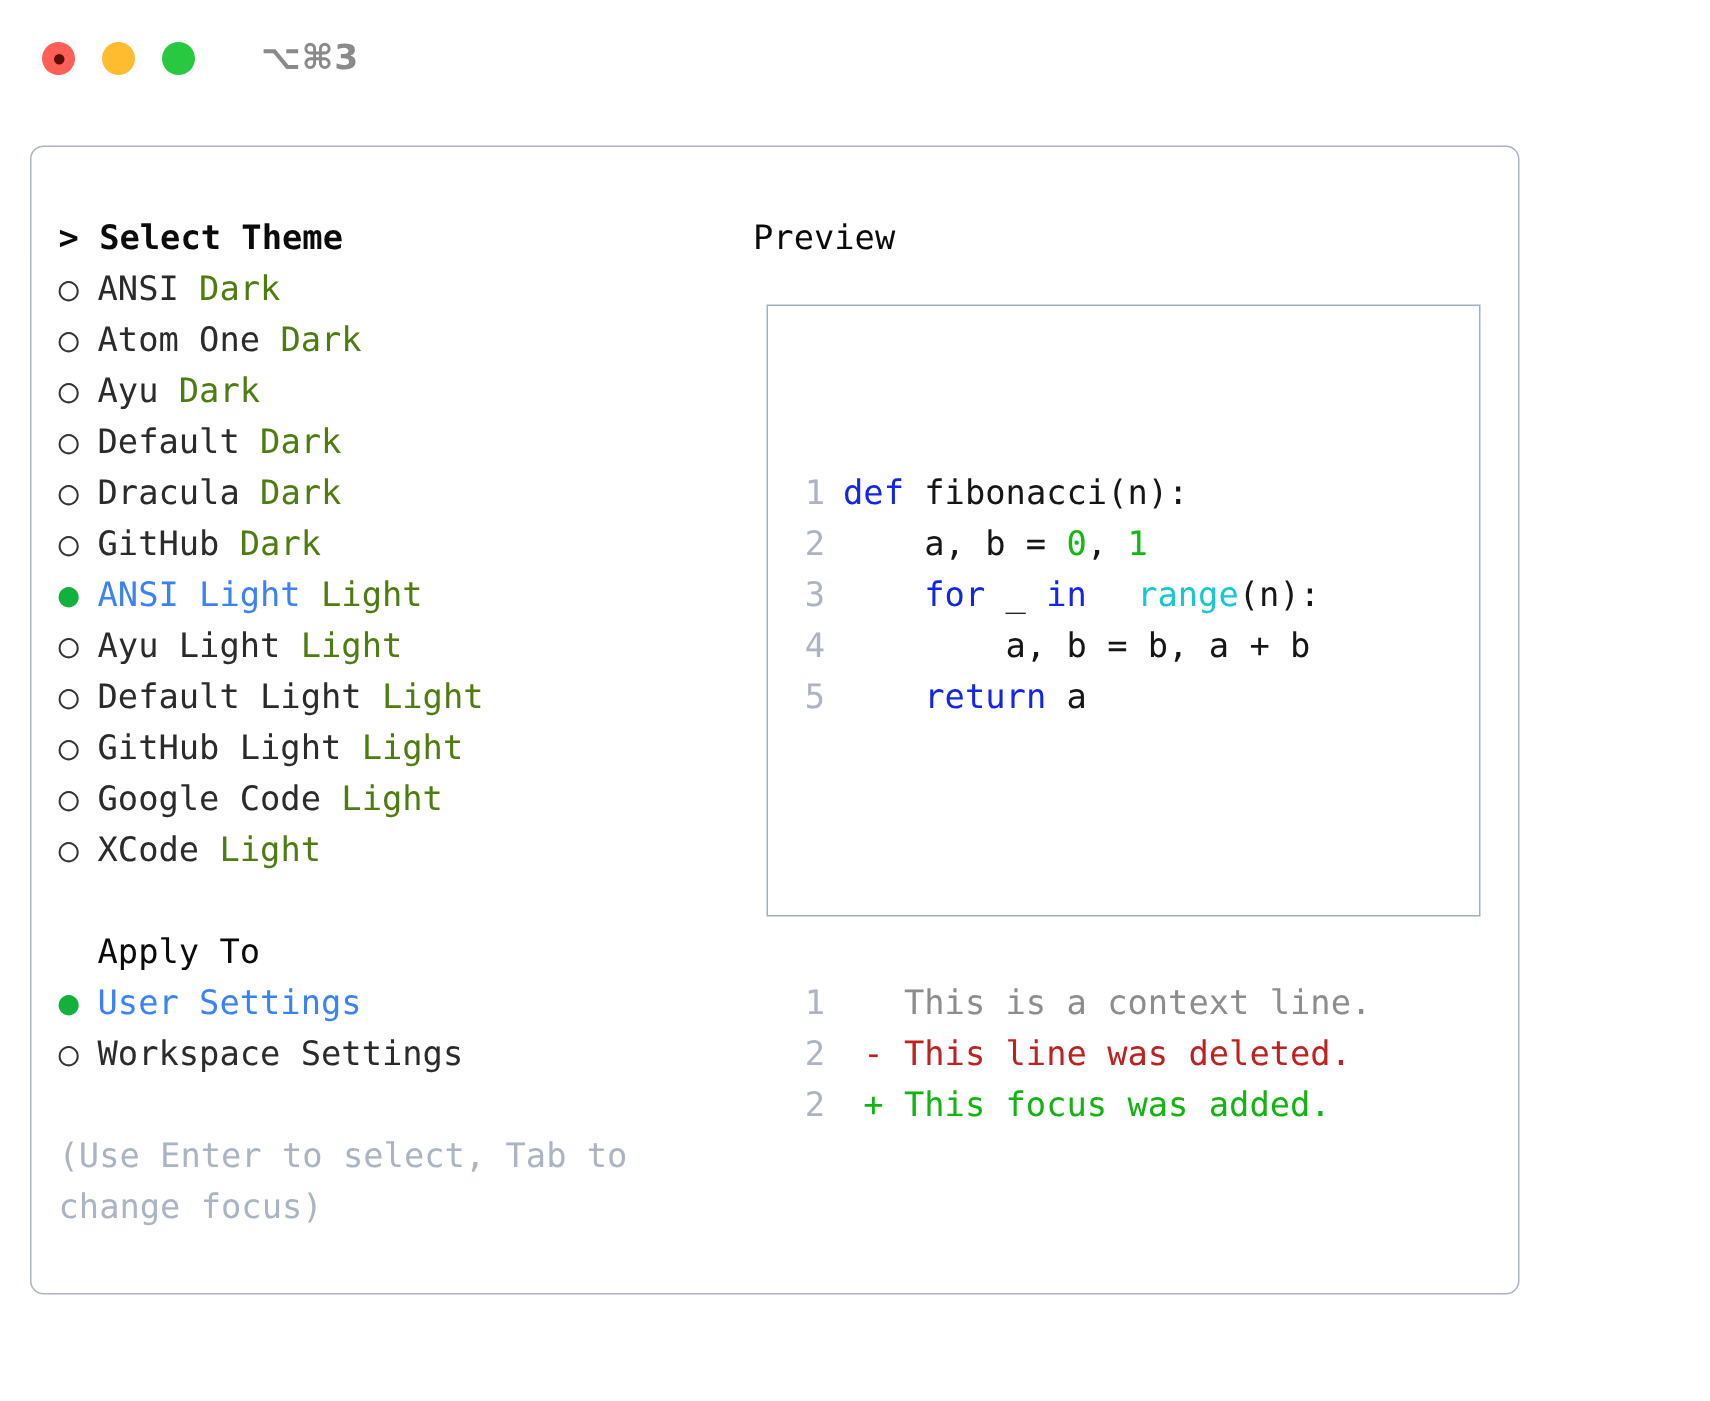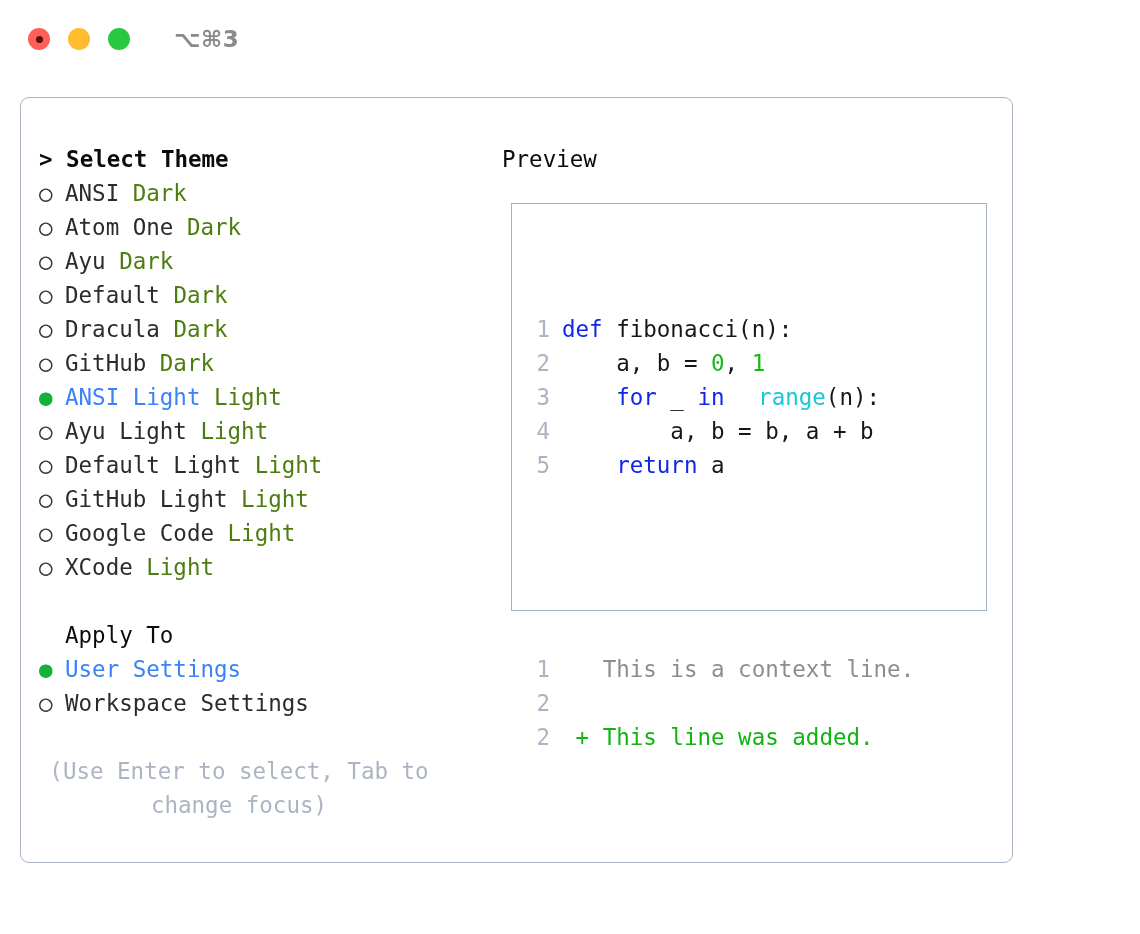--- a/index.html
+++ b/index.html
@@ -132,21 +132,20 @@
     white-space: pre;
   }
 
   .hint {
     margin-top: 34px;
     font-size: 22.5px;
     color: #aab4c2;
     line-height: 34px;
     width: 400px;
     white-space: pre-wrap;
-    text-align: center;
   }
 
   
   .right-pane {
     flex: 1;
     padding: 44px 0 0 0;
     box-sizing: border-box;
     position: relative;
   }
   .preview-title {
@@ -240,21 +239,21 @@
 
       </div>
 
       <div class="right-pane">
         <div class="preview-title">Preview</div>
 
         <div class="preview-box">
           <div class="code-area">
             <div id="code-lines"><div class="code-line"><span class="ln">1</span><span class="code-text"><span class="tok-kw">def </span><span class="tok-txt">fibonacci(n):</span></span></div><div class="code-line"><span class="ln">2</span><span class="code-text"><span class="tok-txt">    a, b = </span><span class="tok-num">0</span><span class="tok-txt">, </span><span class="tok-num">1</span></span></div><div class="code-line"><span class="ln">3</span><span class="code-text"><span class="tok-txt">    </span><span class="tok-kw">for</span><span class="tok-txt"> _ </span><span class="tok-kw">in</span><span class="tok-txt"> </span><span class="tok-fn">range</span><span class="tok-txt">(n):</span></span></div><div class="code-line"><span class="ln">4</span><span class="code-text"><span class="tok-txt">        a, b = b, a + b</span></span></div><div class="code-line"><span class="ln">5</span><span class="code-text"><span class="tok-txt">    </span><span class="tok-kw">return</span><span class="tok-txt"> a</span></span></div></div>
             <div class="diff-gap"></div>
-            <div id="diff-lines"><div class="code-line"><span class="ln">1</span><span class="code-text diff-ctx">   This is a context line.</span></div><div class="code-line"><span class="ln">2</span></div><div class="code-line"><span class="ln">2</span><span class="code-text diff-add"> + This line was added.</span></div></div>
+            <div id="diff-lines"><div class="code-line"><span class="ln">1</span><span class="code-text diff-ctx">   This is a context line.</span></div><div class="code-line"><span class="ln">2</span><span class="code-text diff-del"> - This line was deleted.</span></div><div class="code-line"><span class="ln">2</span><span class="code-text diff-add"> + This focus was added.</span></div></div>
           </div>
         </div>
       </div>
 
     </div>
   </div>
 
 </div>
 
 </body></html>

